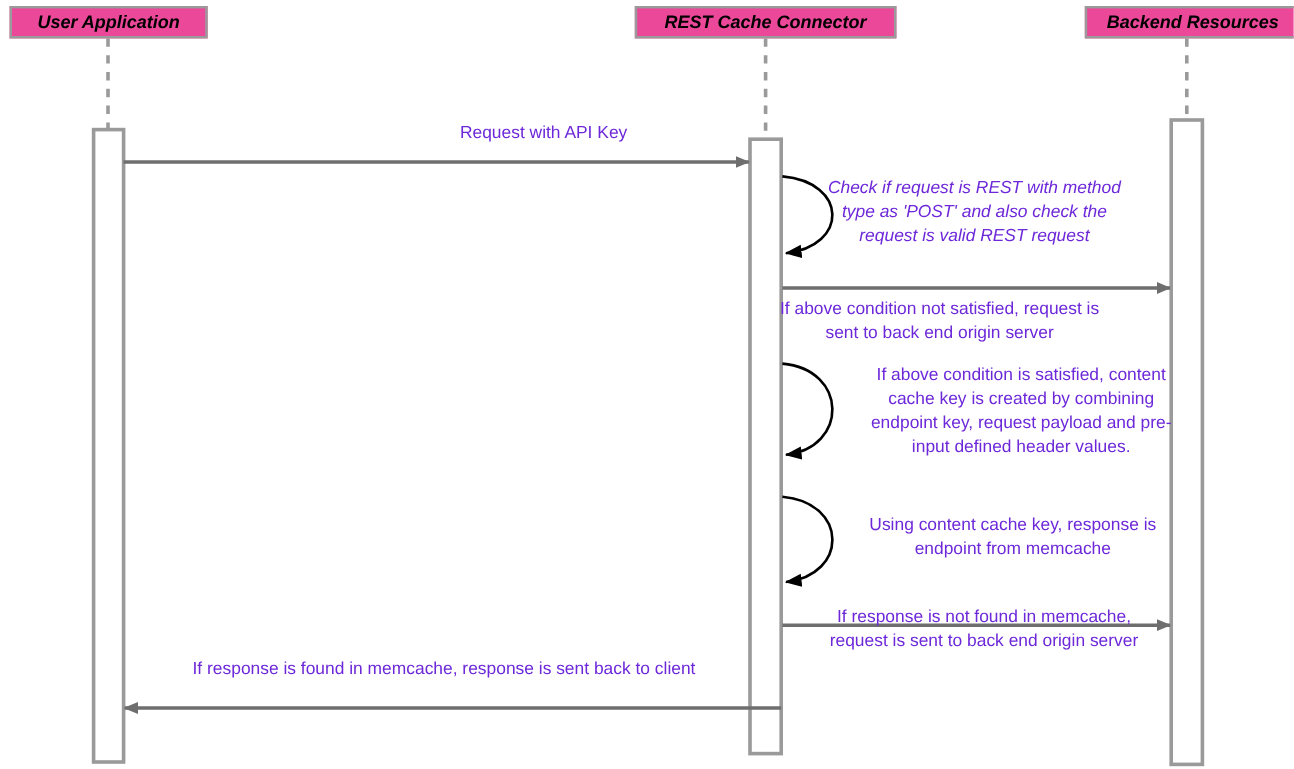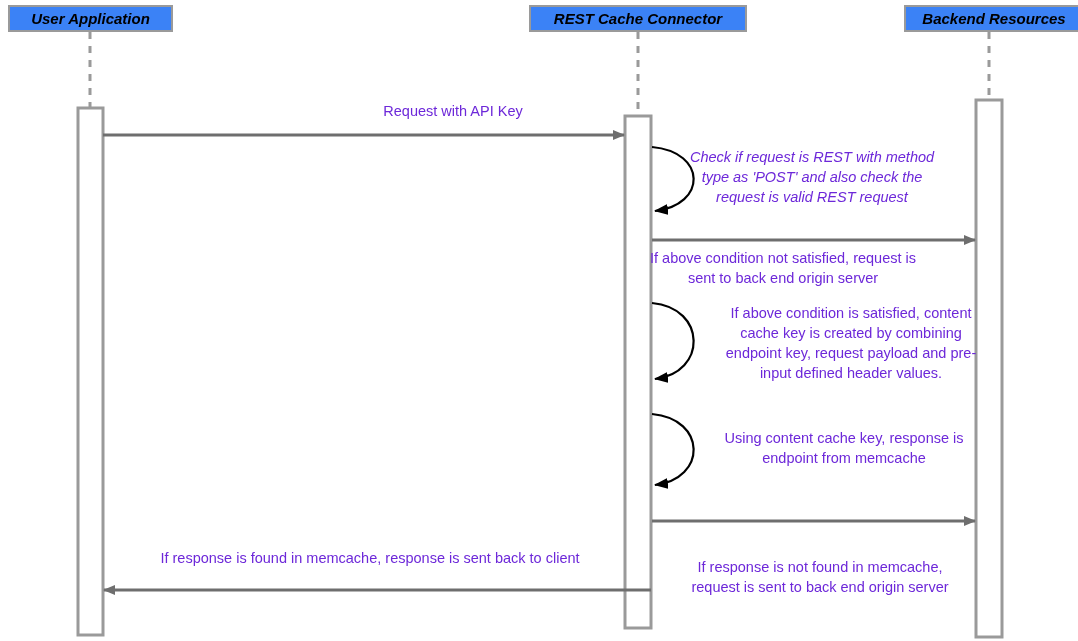--- a/index.html
+++ b/index.html
@@ -16,21 +16,21 @@
   }
   #diagram-canvas {
     position: absolute;
     left: 0; top: 0;
     width: 1078px;
     height: 641px;
   }
   .lifeline-header {
     position: absolute;
     box-sizing: border-box;
-    background: #3b82f6;
+    background: #ec4899;
     border: 2px solid #9a9a9a;
     color: #000000;
     font-style: italic;
     font-weight: bold;
     font-size: 15px;
     line-height: 23px;
     text-align: center;
     white-space: nowrap;
     height: 27px;
   }
@@ -102,16 +102,16 @@
 sent to back end origin server</div>
 
 <div class="msg-label" style="left:706px; top:303px; width:290px;">If above condition is satisfied, content
 cache key is created by combining
 endpoint key, request payload and pre-
 input defined header values.</div>
 
 <div class="msg-label" style="left:700px; top:428px; width:288px;">Using content cache key, response is
 endpoint from memcache</div>
 
-<div class="msg-label" style="left:655px; top:557px; width:330px;">If response is not found in memcache,
+<div class="msg-label" style="left:655px; top:504px; width:330px;">If response is not found in memcache,
 request is sent to back end origin server</div>
 
 <div class="msg-label" style="left:110px; top:548px; width:520px;">If response is found in memcache, response is sent back to client</div>
 
 </body></html>

